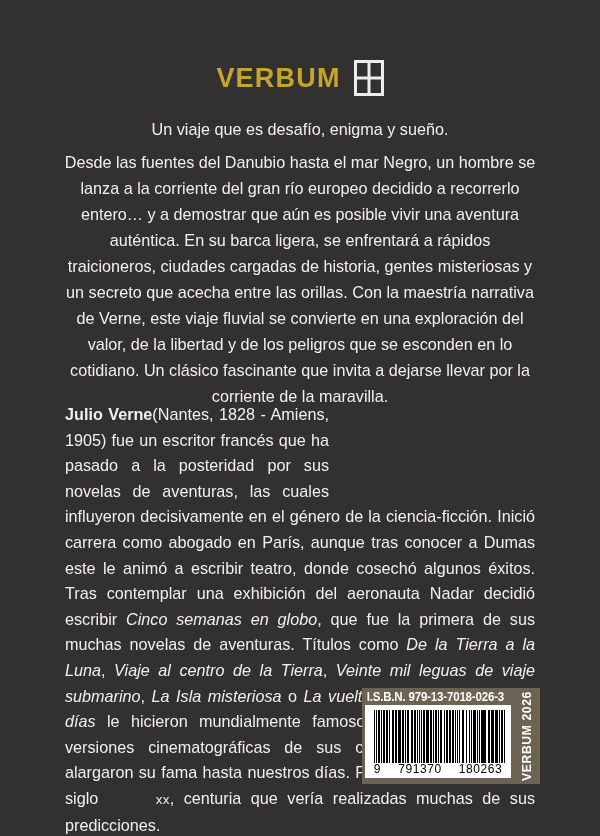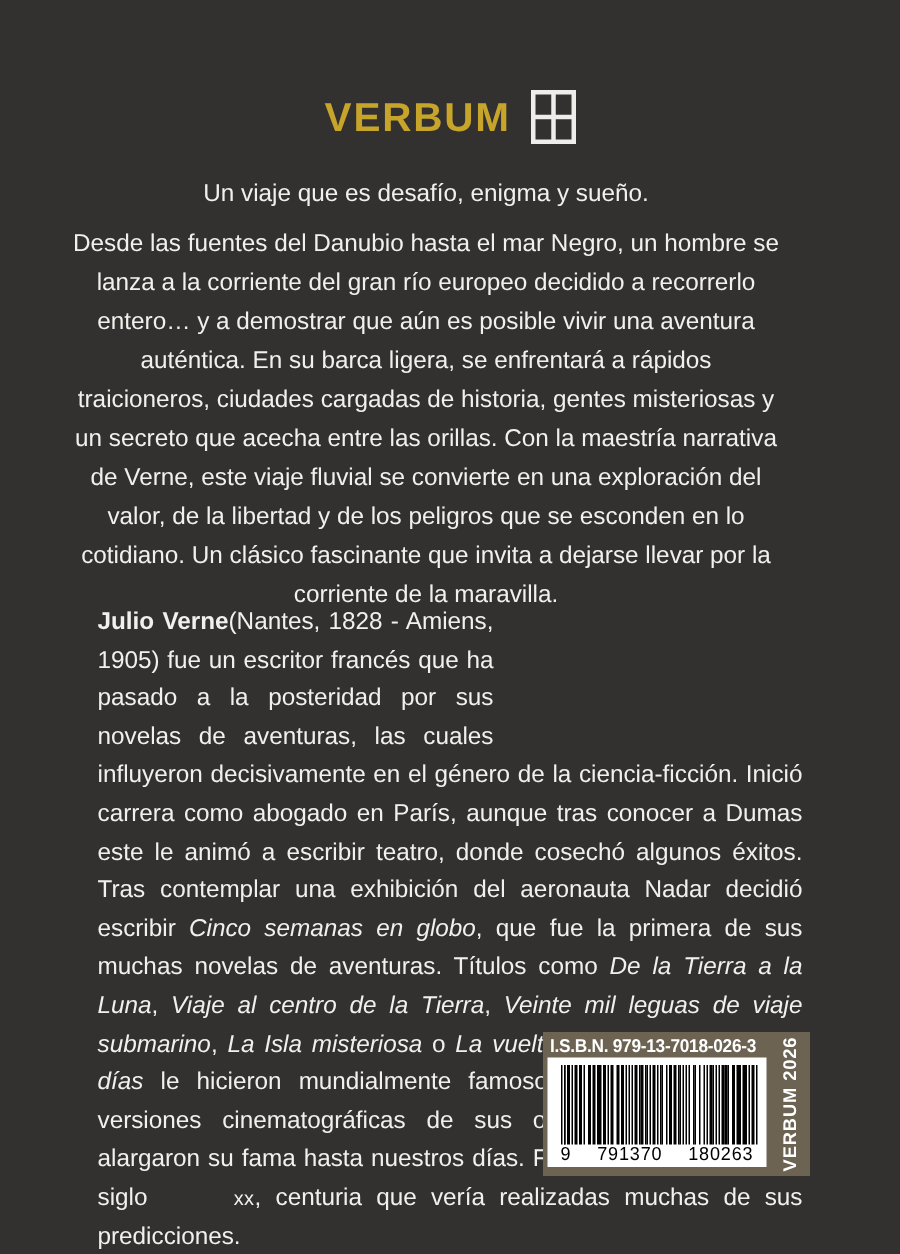--- a/index.html
+++ b/index.html
@@ -52,21 +52,21 @@
     font-size: 24px;
     letter-spacing: 0.4px;
     color: #e9e7e3;
     line-height: 1;
   }
 
   
   .blurb {
     position: absolute;
     top: 116px;
-    left: 48px;
+    left: 64px;
     width: 472px;
     color: #f2f0ec;
     font-size: 16.2px;
     line-height: 26px;
     text-align: center;
   }
   .blurb .tagline {
     display: block;
     margin-bottom: 7px;
   }

